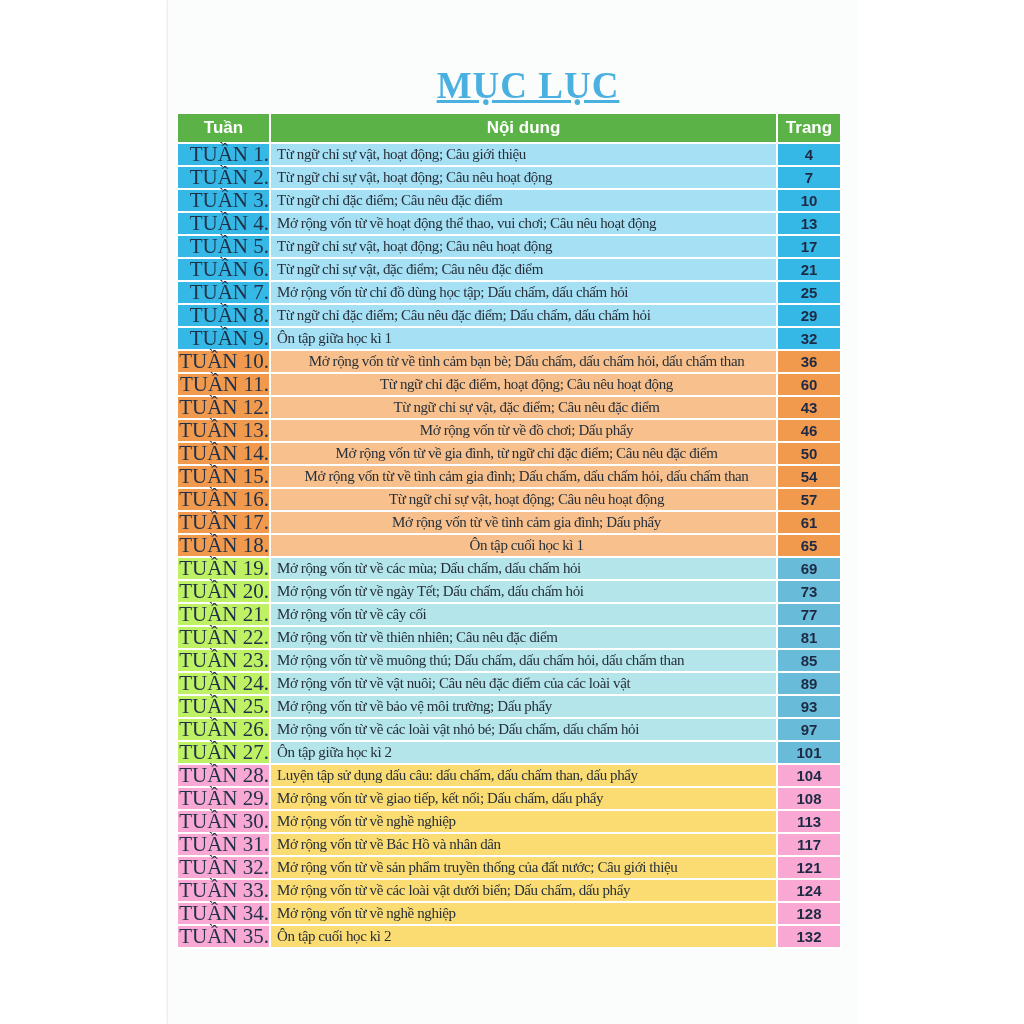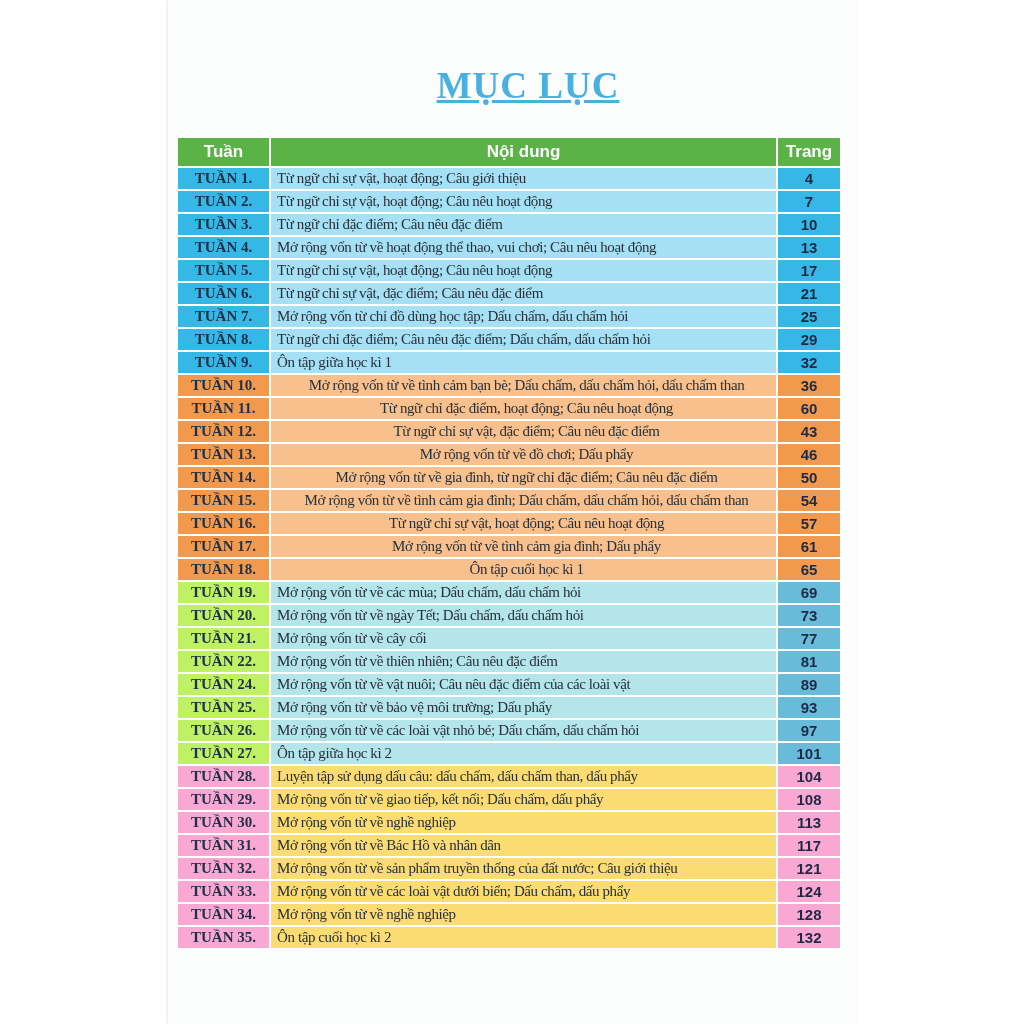--- a/index.html
+++ b/index.html
@@ -24,30 +24,29 @@
     font-family: "Liberation Serif", serif;
     font-weight: bold;
     font-size: 37px;
     letter-spacing: 1px;
     color: #4ab0e0;
   }
   .toc {
     position: absolute; left: 176px; top: 112px; width: 666px;
     border-collapse: collapse;
     table-layout: fixed;
-    margin-top: 24px;
   }
   .toc th, .toc td { padding: 0; border: 2px solid #ffffff; }
   .toc th {
     background: #5bb347; color: #ffffff;
     font-family: "Liberation Sans", sans-serif; font-weight: bold;
     height: 28px; font-size: 17px;
   }
   .toc td { height: 21px; line-height: 21px; }
-  .c-week { width: 91px; text-align: center; font-weight: bold; font-size: 15px; color: #1f3048; }
+  .c-week { width: 91px; text-align: right; font-weight: normal; font-size: 21px; color: #1f3048; }
   .c-content { text-align: left; padding-left: 6px !important; font-size: 15px; color: #27303a; white-space: nowrap; overflow: hidden; letter-spacing: -0.4px; }
   .c-page { width: 62px; text-align: center; font-family: "Liberation Sans", sans-serif; font-weight: bold; font-size: 15px; color: #1e2a44; }
 
   .g1 .c-week, .g1 .c-page { background: #36b8e6; }
   .g1 .c-content { background: #a6e0f4; }
   .g2 .c-week, .g2 .c-page { background: #f19a4e; }
   .g2 .c-content { background: #f8c08c; text-align: center; }
   .g3 .c-week, .g3 .c-page { background: #bef264; }
   .g3 .c-content { background: #b4e5ea; }
   .g3 .c-page { background: #69bcd9; }
@@ -175,20 +174,25 @@
         <td class="c-week">TUẦN 21.</td>
         <td class="c-content">Mở rộng vốn từ về cây cối</td>
         <td class="c-page">77</td>
       </tr>
       <tr class="g3">
         <td class="c-week">TUẦN 22.</td>
         <td class="c-content">Mở rộng vốn từ về thiên nhiên; Câu nêu đặc điểm</td>
         <td class="c-page">81</td>
       </tr>
       <tr class="g3">
+        <td class="c-week">TUẦN 23.</td>
+        <td class="c-content">Mở rộng vốn từ về muông thú; Dấu chấm, dấu chấm hỏi, dấu chấm than</td>
+        <td class="c-page">85</td>
+      </tr>
+      <tr class="g3">
         <td class="c-week">TUẦN 24.</td>
         <td class="c-content">Mở rộng vốn từ về vật nuôi; Câu nêu đặc điểm của các loài vật</td>
         <td class="c-page">89</td>
       </tr>
       <tr class="g3">
         <td class="c-week">TUẦN 25.</td>
         <td class="c-content">Mở rộng vốn từ về bảo vệ môi trường; Dấu phẩy</td>
         <td class="c-page">93</td>
       </tr>
       <tr class="g3">

